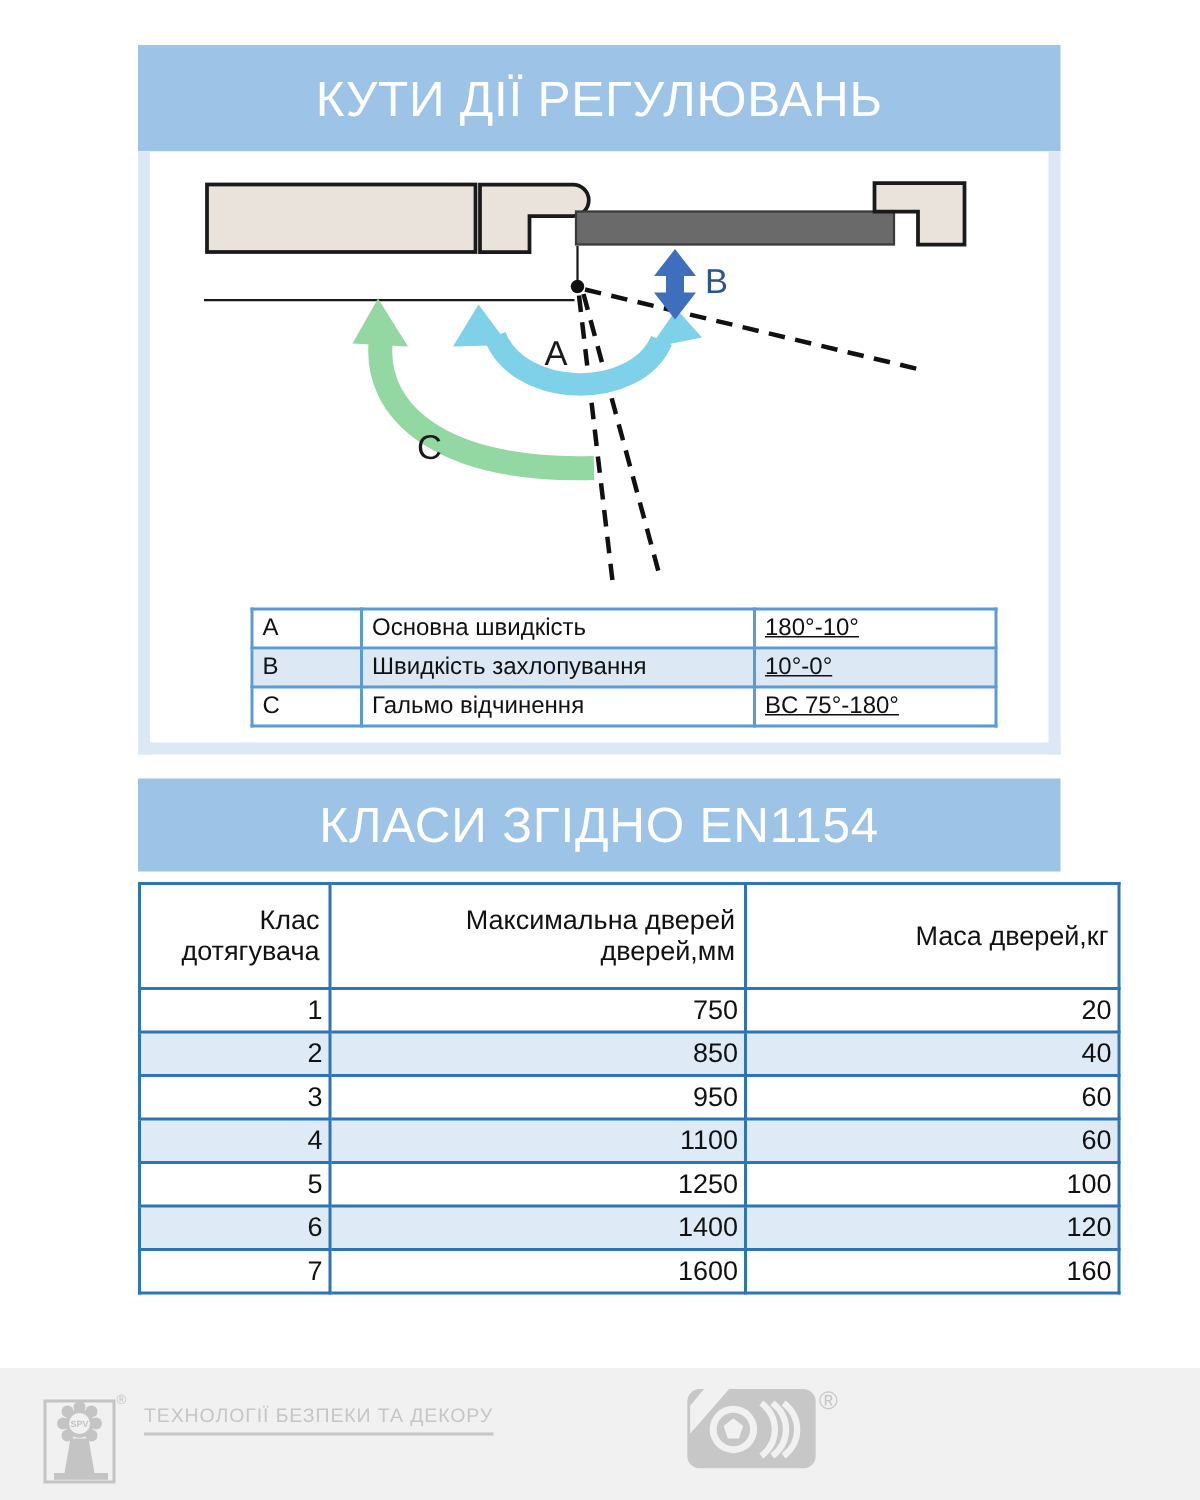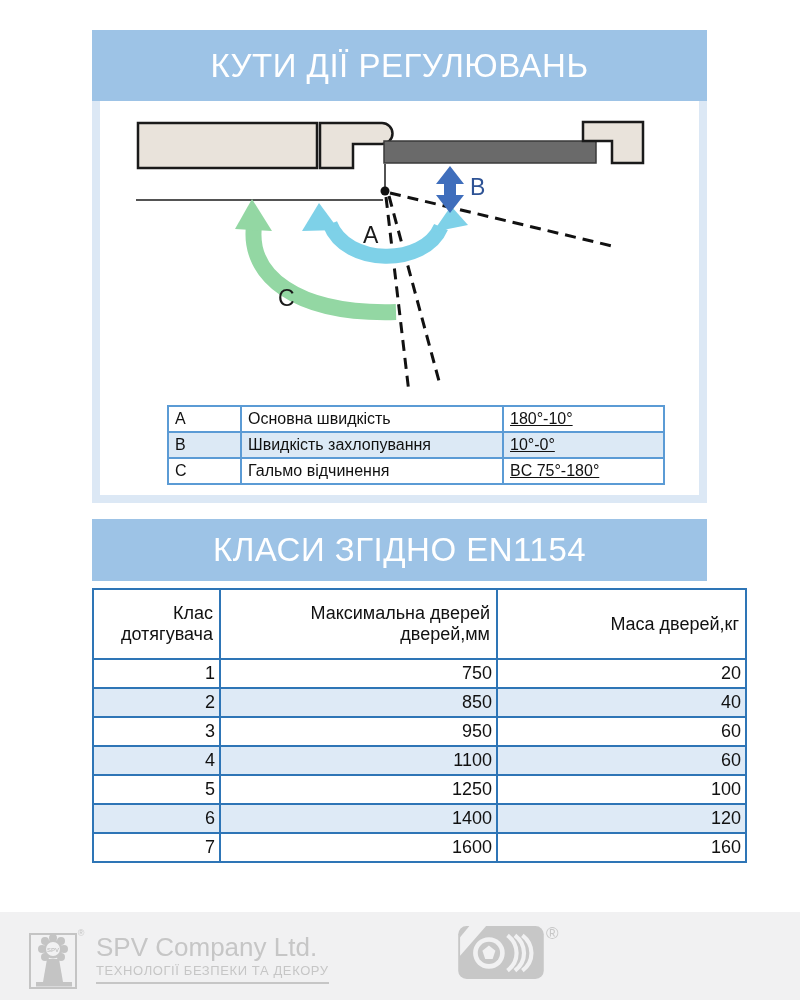--- a/index.html
+++ b/index.html
@@ -198,21 +198,20 @@
         <circle cx="25" cy="25" r="4" transform="translate(-8,-8)"></circle>
         <circle cx="25" cy="25" r="9.5"></circle>
       </g>
       <circle cx="25" cy="25" r="7" fill="#f1f1f2"></circle>
       <text x="25" y="27.5" font-size="6" font-weight="bold" fill="#c4c4c4" text-anchor="middle">SPV</text>
       <polygon points="19,35 31,35 35,58 15,58" fill="#c4c4c4"></polygon>
       <rect x="8" y="58" width="36" height="4.5" fill="#c4c4c4"></rect>
       <text x="53" y="12" font-size="9" fill="#c4c4c4" text-anchor="middle">®</text>
     </svg>
     <div id="spv-text">
-      <div id="spv-name">SPV Company Ltd.</div>
       <div id="spv-tagline">ТЕХНОЛОГІЇ БЕЗПЕКИ ТА ДЕКОРУ</div>
     </div>
   </div>
 
   <div id="abloy-logo">
     <svg width="86" height="53" viewBox="0 0 92 57">
       <rect x="0" y="0" width="92" height="57" rx="9" fill="#c7c7c7"></rect>
       <polygon points="12,0 30,0 2,32 2,12" fill="#f1f1f2"></polygon>
       <circle cx="33" cy="29" r="17" fill="#f1f1f2"></circle>
       <circle cx="33" cy="29" r="12" fill="#c7c7c7"></circle>

